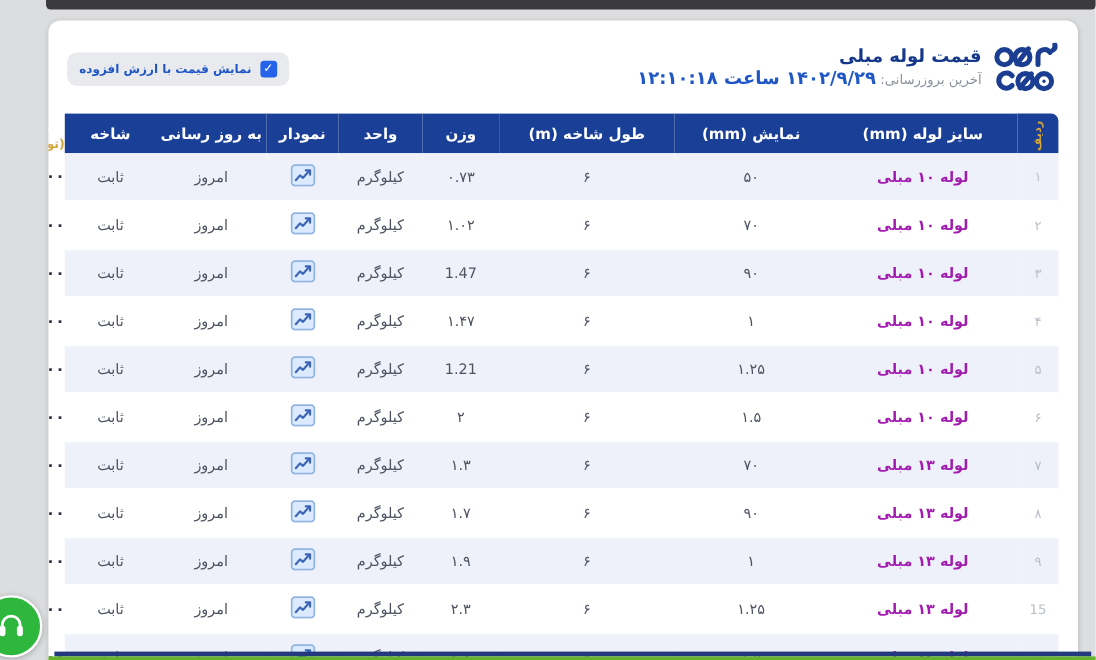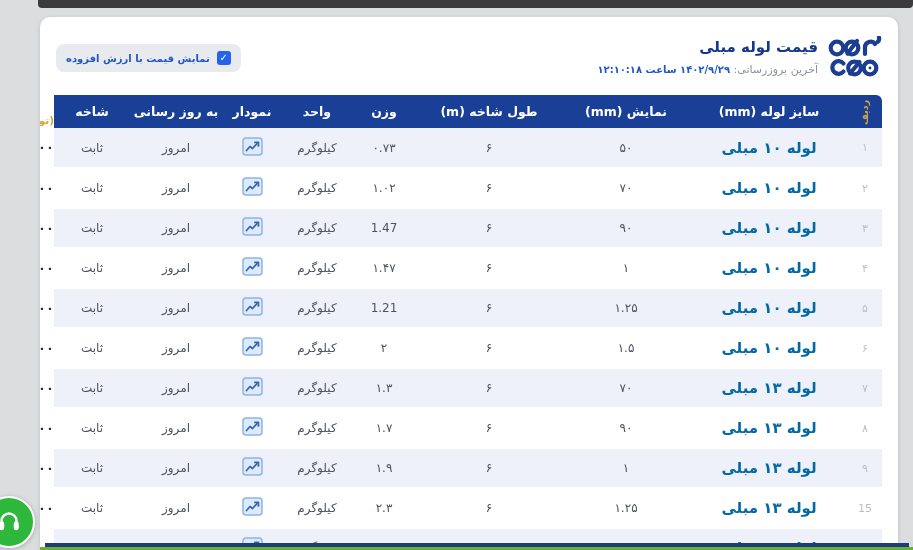--- a/index.html
+++ b/index.html
@@ -20,44 +20,44 @@
   .top-strip{position:absolute; top:0; left:38px; right:0; height:8px;
     background:var(--topbar); border-radius:0 0 4px 4px;}
   .card{position:absolute; top:17px; left:40px; width:858px; height:533px;
     background:var(--card-bg); border-radius:10px 10px 0 0;
     box-shadow:0 1px 4px rgba(0,0,0,.14); overflow:hidden;}
   .card-header{display:flex; justify-content:space-between; align-items:center;
     padding:14px 16px 10px 16px; height:78px;}
   .brand{display:flex; align-items:flex-start; gap:10px;}
   .brand svg{flex:0 0 auto;}
   .titles{text-align:right; padding-top:2px;}
-  .page-title{font-size:15px; font-weight:bold; color:var(--title-blue); margin-bottom:7px;}
+  .page-title{font-size:15px; font-weight:bold; color:var(--title-blue); }
   .update-line{font-size:11px; color:var(--text-muted);}
-  .update-value{color:var(--link-blue); font-weight:bold; font-size:10px;}
+  .update-value{color:var(--link-blue); font-weight:bold; font-size:15px;}
   .vat-pill{background:var(--pill-bg); border-radius:8px; padding:7px 10px;
     display:flex; align-items:center; gap:7px; cursor:pointer;}
   .checkbox{width:14px; height:14px; background:var(--checkbox-blue); border-radius:3px;
     color:#fff; font-size:10px; line-height:14px; text-align:center; flex:0 0 auto;}
   .vat-label{font-size:10px; color:var(--link-blue); font-weight:bold;}
   .table-wrap{margin:0 16px;}
   table{width:100%; border-collapse:collapse; table-layout:fixed;}
   thead th{background:var(--header-bg); color:#fff; font-size:12.5px; font-weight:bold;
     height:33px; text-align:center; vertical-align:middle;}
   thead th:first-child{border-radius:0 6px 0 0;}
   thead th:last-child{border-radius:6px 0 0 0;}
   .rotate{display:inline-block; transform:rotate(-90deg); color:var(--accent-gold);
     font-size:9.5px; font-weight:bold; white-space:nowrap;}
   .gold{color:var(--accent-gold); font-size:10.5px; font-weight:bold;}
   tbody td{height:40px; font-size:12px; text-align:center; vertical-align:middle;
     color:var(--text-mid);}
   tbody tr{border-bottom:2px solid #fff;}
   tbody tr:nth-child(odd){background:var(--row-alt-bg);}
   tbody tr:nth-child(even){background:#fff;}
   td.c-num{color:var(--row-num); font-size:11px;}
-  td.c-size{font-weight:bold; color:#0369a1; font-size:15px;}
+  td.c-size{font-weight:bold; color:#a21caf; font-size:12px;}
   td.c-price{font-weight:bold; color:var(--text-dark); font-size:13px;}
   .chart-btn{display:inline-block; cursor:pointer; line-height:0;}
   .bottom-navy{position:absolute; bottom:3px; left:45px; right:4px; height:4px;
     background:var(--navy-line);}
   .bottom-green{position:absolute; bottom:0; left:40px; right:0; height:3.5px;
     background:var(--bottom-green);}
   .chat-widget{position:absolute; left:-17px; top:496px; width:52px; height:52px;
     border-radius:50%; background:var(--green-widget); border:2px solid #fff;
     box-shadow:0 1px 5px rgba(0,0,0,.25); display:flex; align-items:center;
     justify-content:center; cursor:pointer; z-index:5;}

